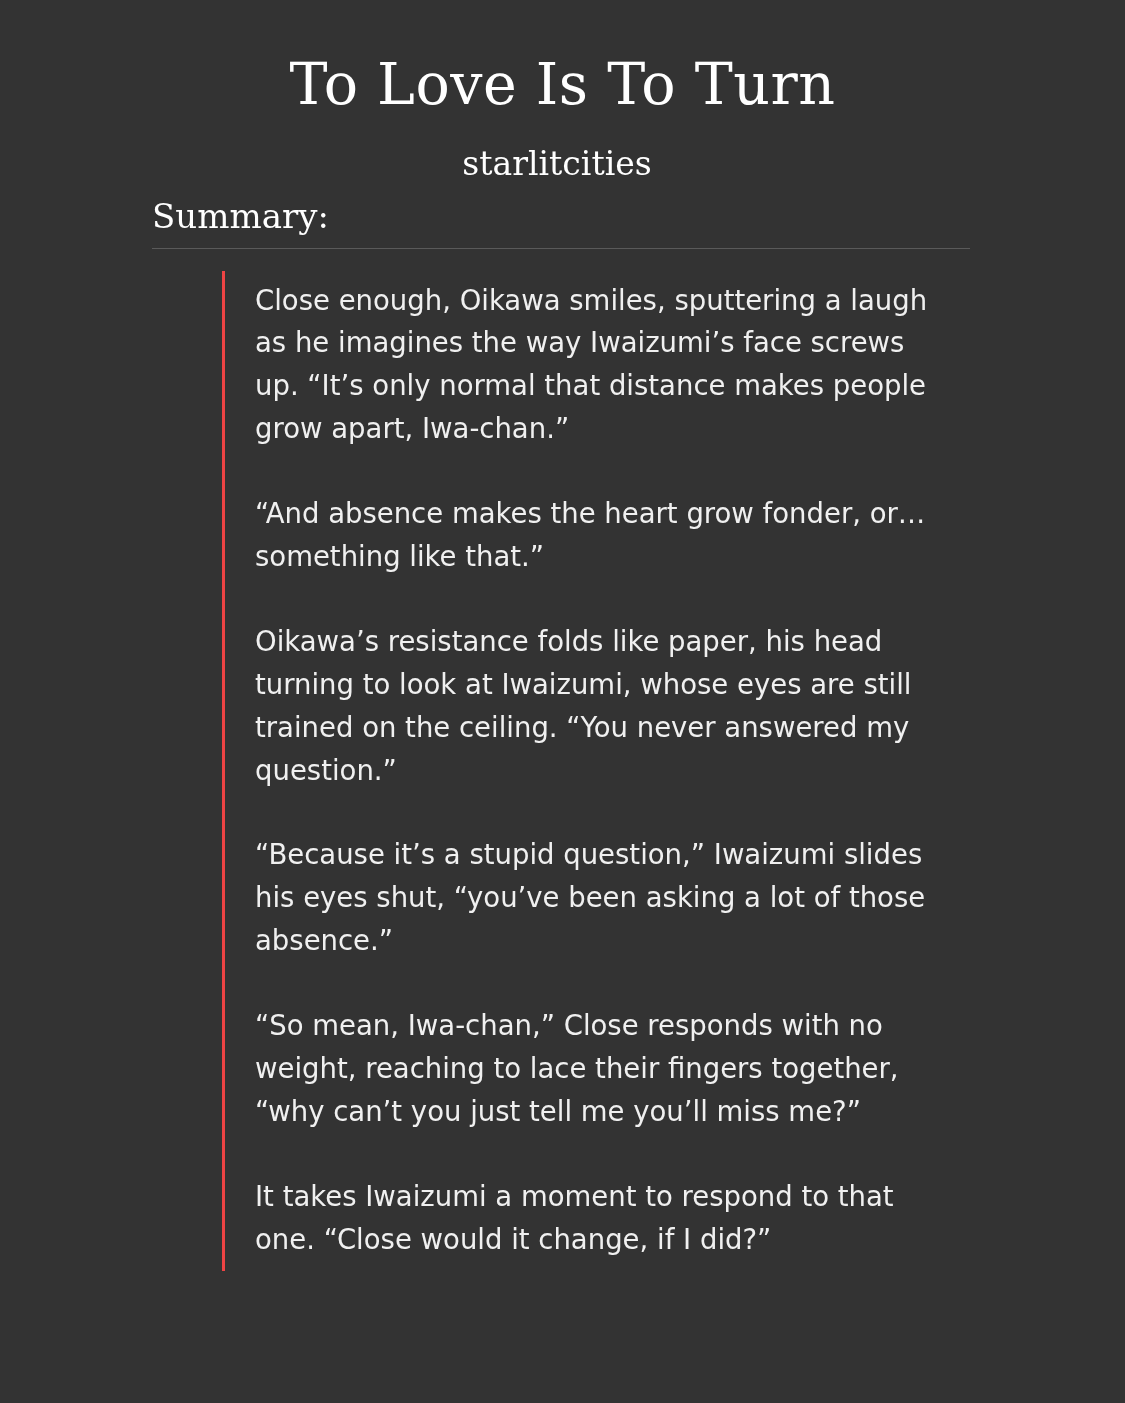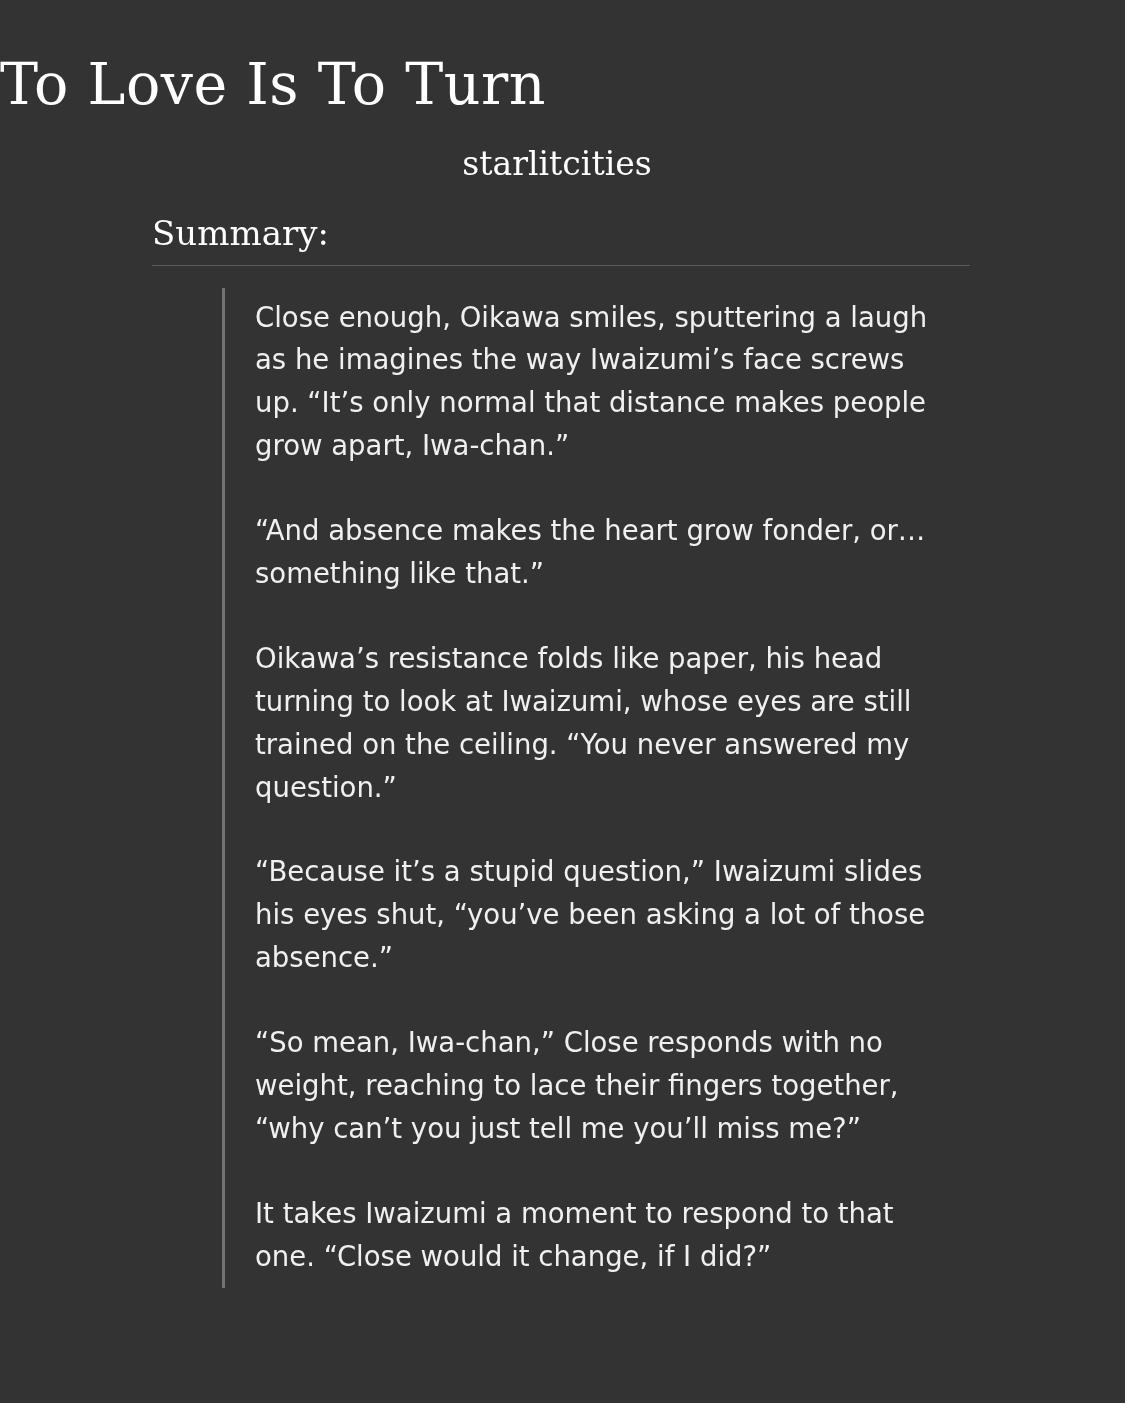--- a/index.html
+++ b/index.html
@@ -15,54 +15,55 @@
     -webkit-font-smoothing: antialiased;
   }
   .page {
     width: 1125px;
     min-height: 1403px;
     box-sizing: border-box;
     padding: 40px 0 30px 0;
     position: relative;
   }
   .work-title {
+    text-align: center;
     font-family: "DejaVu Serif", serif;
     font-weight: 400;
     font-size: 57px;
     line-height: 1.15;
     letter-spacing: 0.5px;
     color: #ffffff;
     margin: 12px 0 0 0;
   }
   .byline {
     text-align: center;
     font-family: "DejaVu Serif", serif;
     font-size: 33px;
     color: #ffffff;
     margin: 26px 11px 0 0;
     font-weight: 400;
   }
   .summary-block {
-    margin: 30px 0 0 0;
+    margin: 13px 0 0 0;
     padding: 0 155px 0 152px;
   }
   .summary-heading {
     font-family: "DejaVu Serif", serif;
     font-size: 34px;
     font-weight: 400;
     color: #ffffff;
     margin: 0;
     padding: 0 0 12px 0;
     border-bottom: 1px solid #5a5a5a;
     display: block;
   }
   .blockquote {
     margin: 22px 0 0 70px;
     padding: 8px 0 10px 30px;
-    border-left: 3px solid #737373;
+    border-left: 3px solid #ef4444;
   }
   .blockquote p {
     margin: 0 0 42px 0;
     font-size: 27.5px;
     line-height: 1.56;
     color: #f0f0f0;
     font-family: "DejaVu Sans", sans-serif;
     max-width: 680px;
   }
   .blockquote p:last-child {

